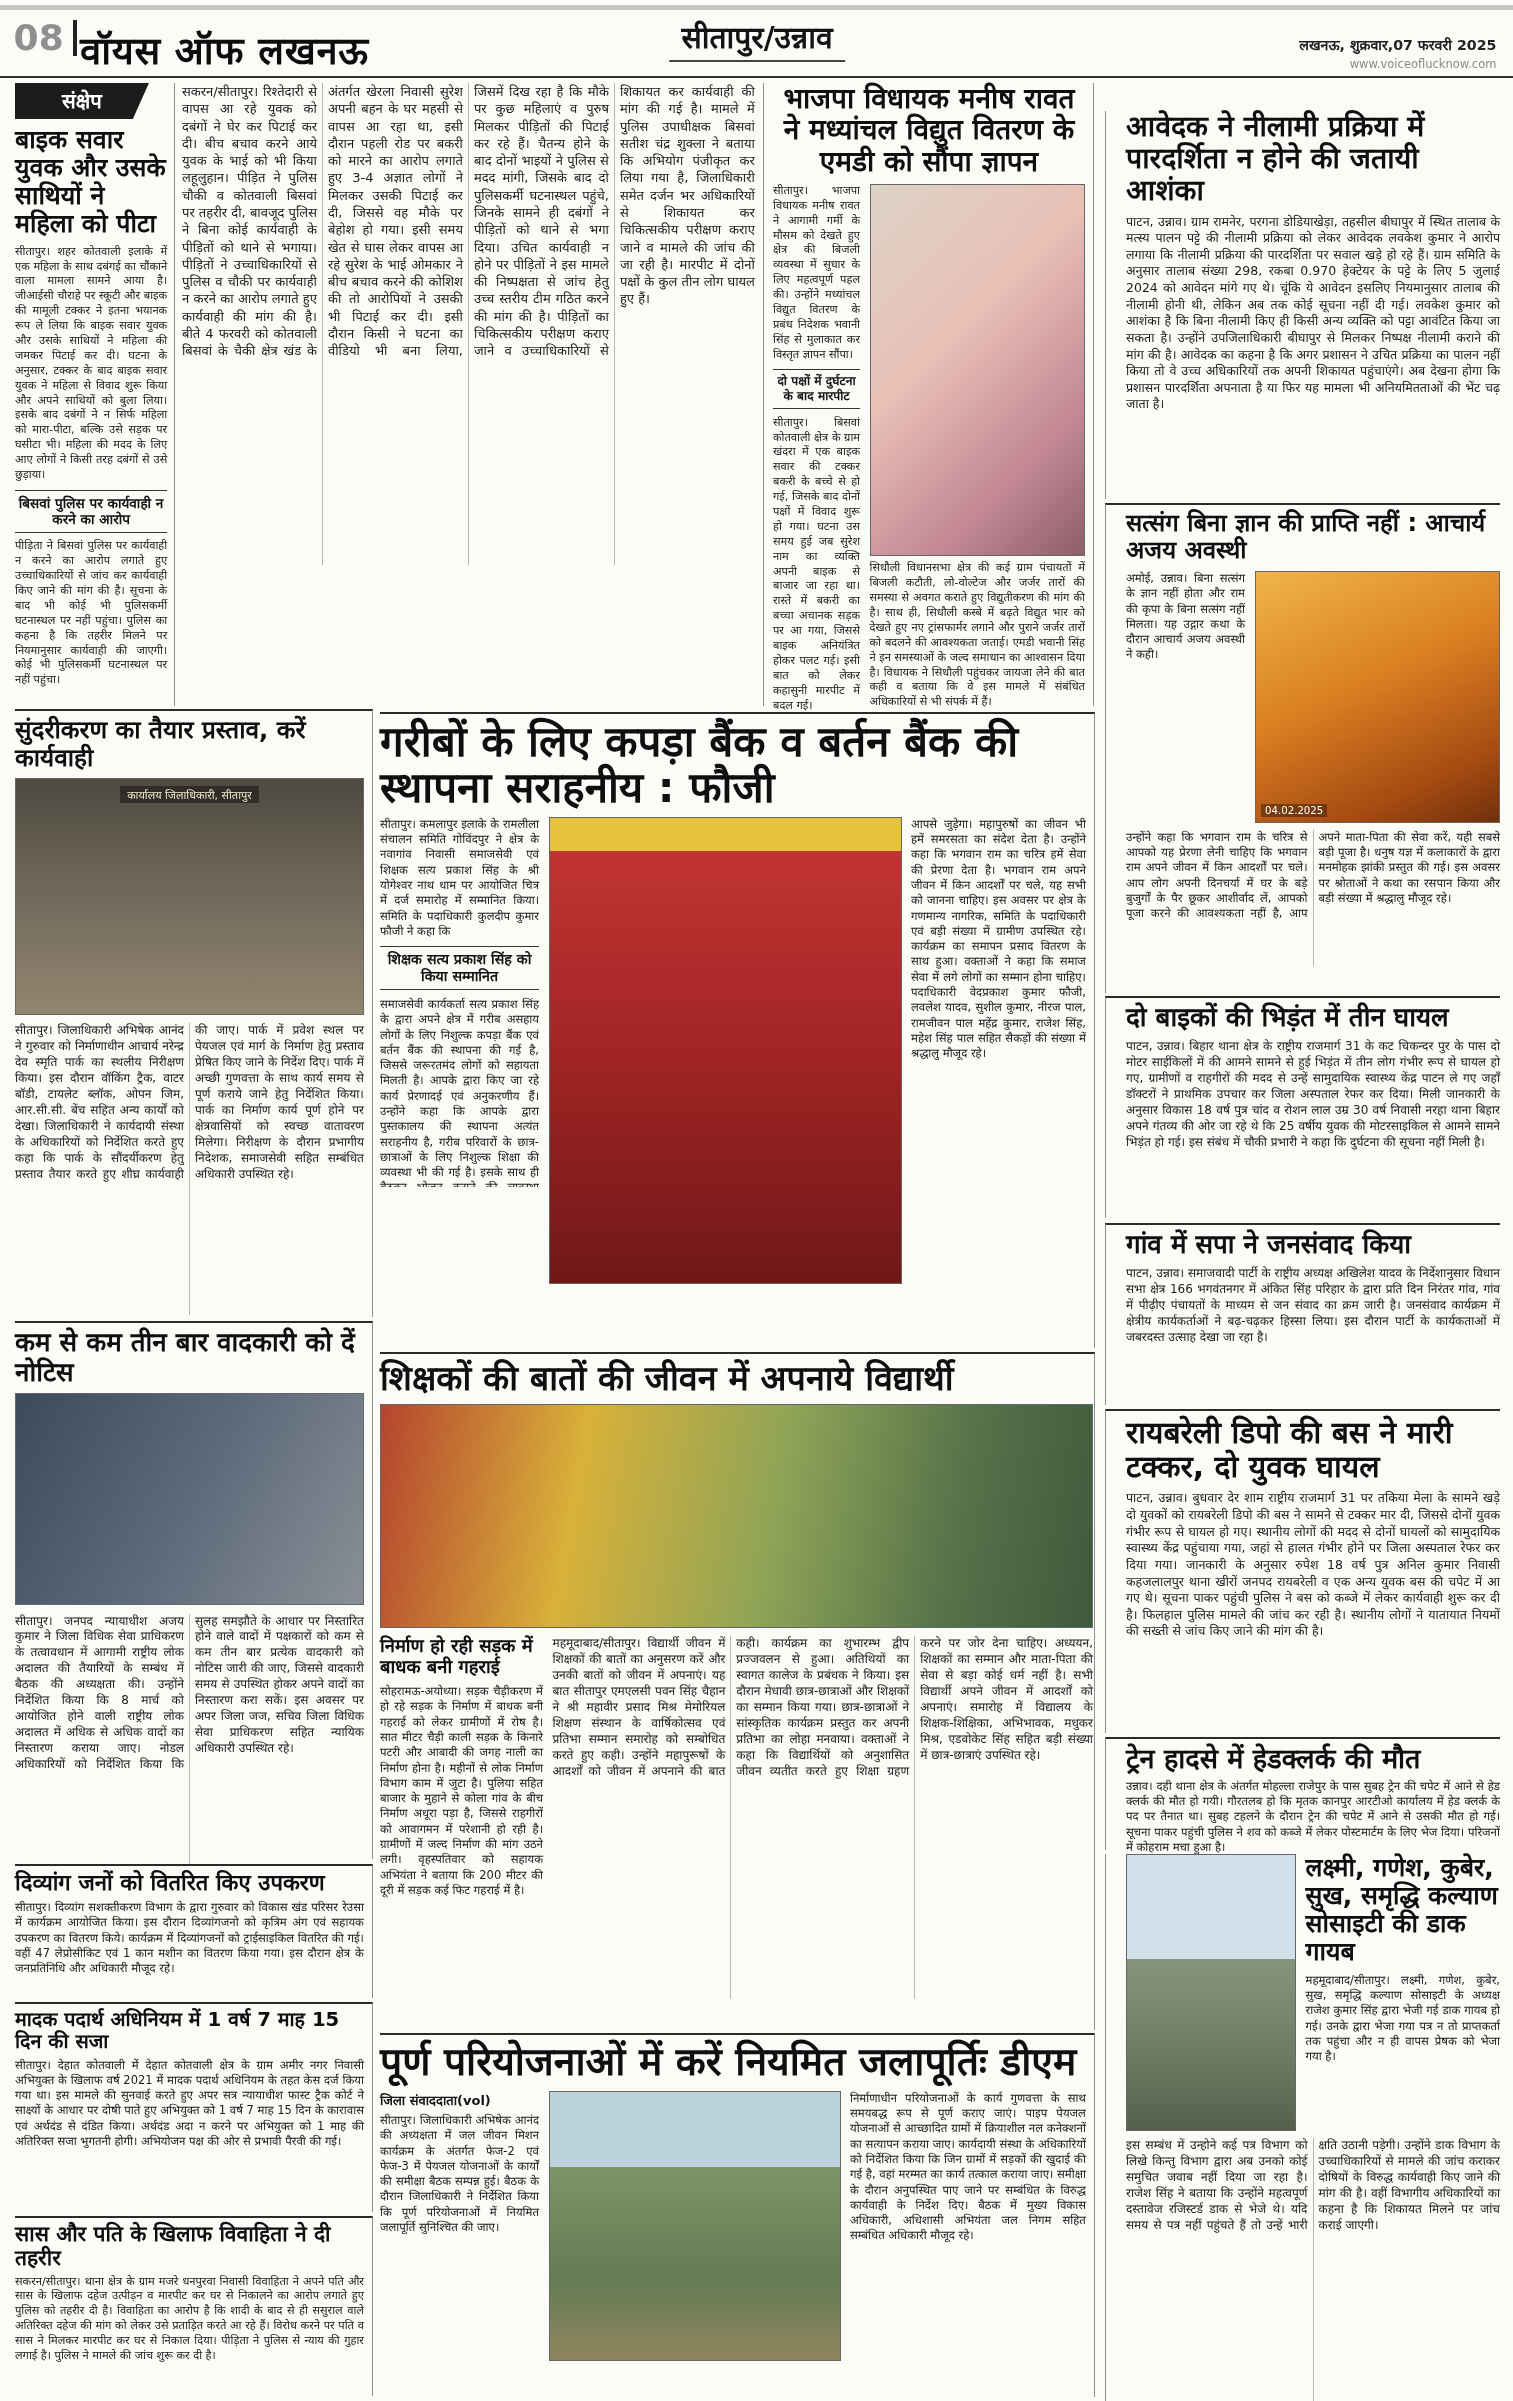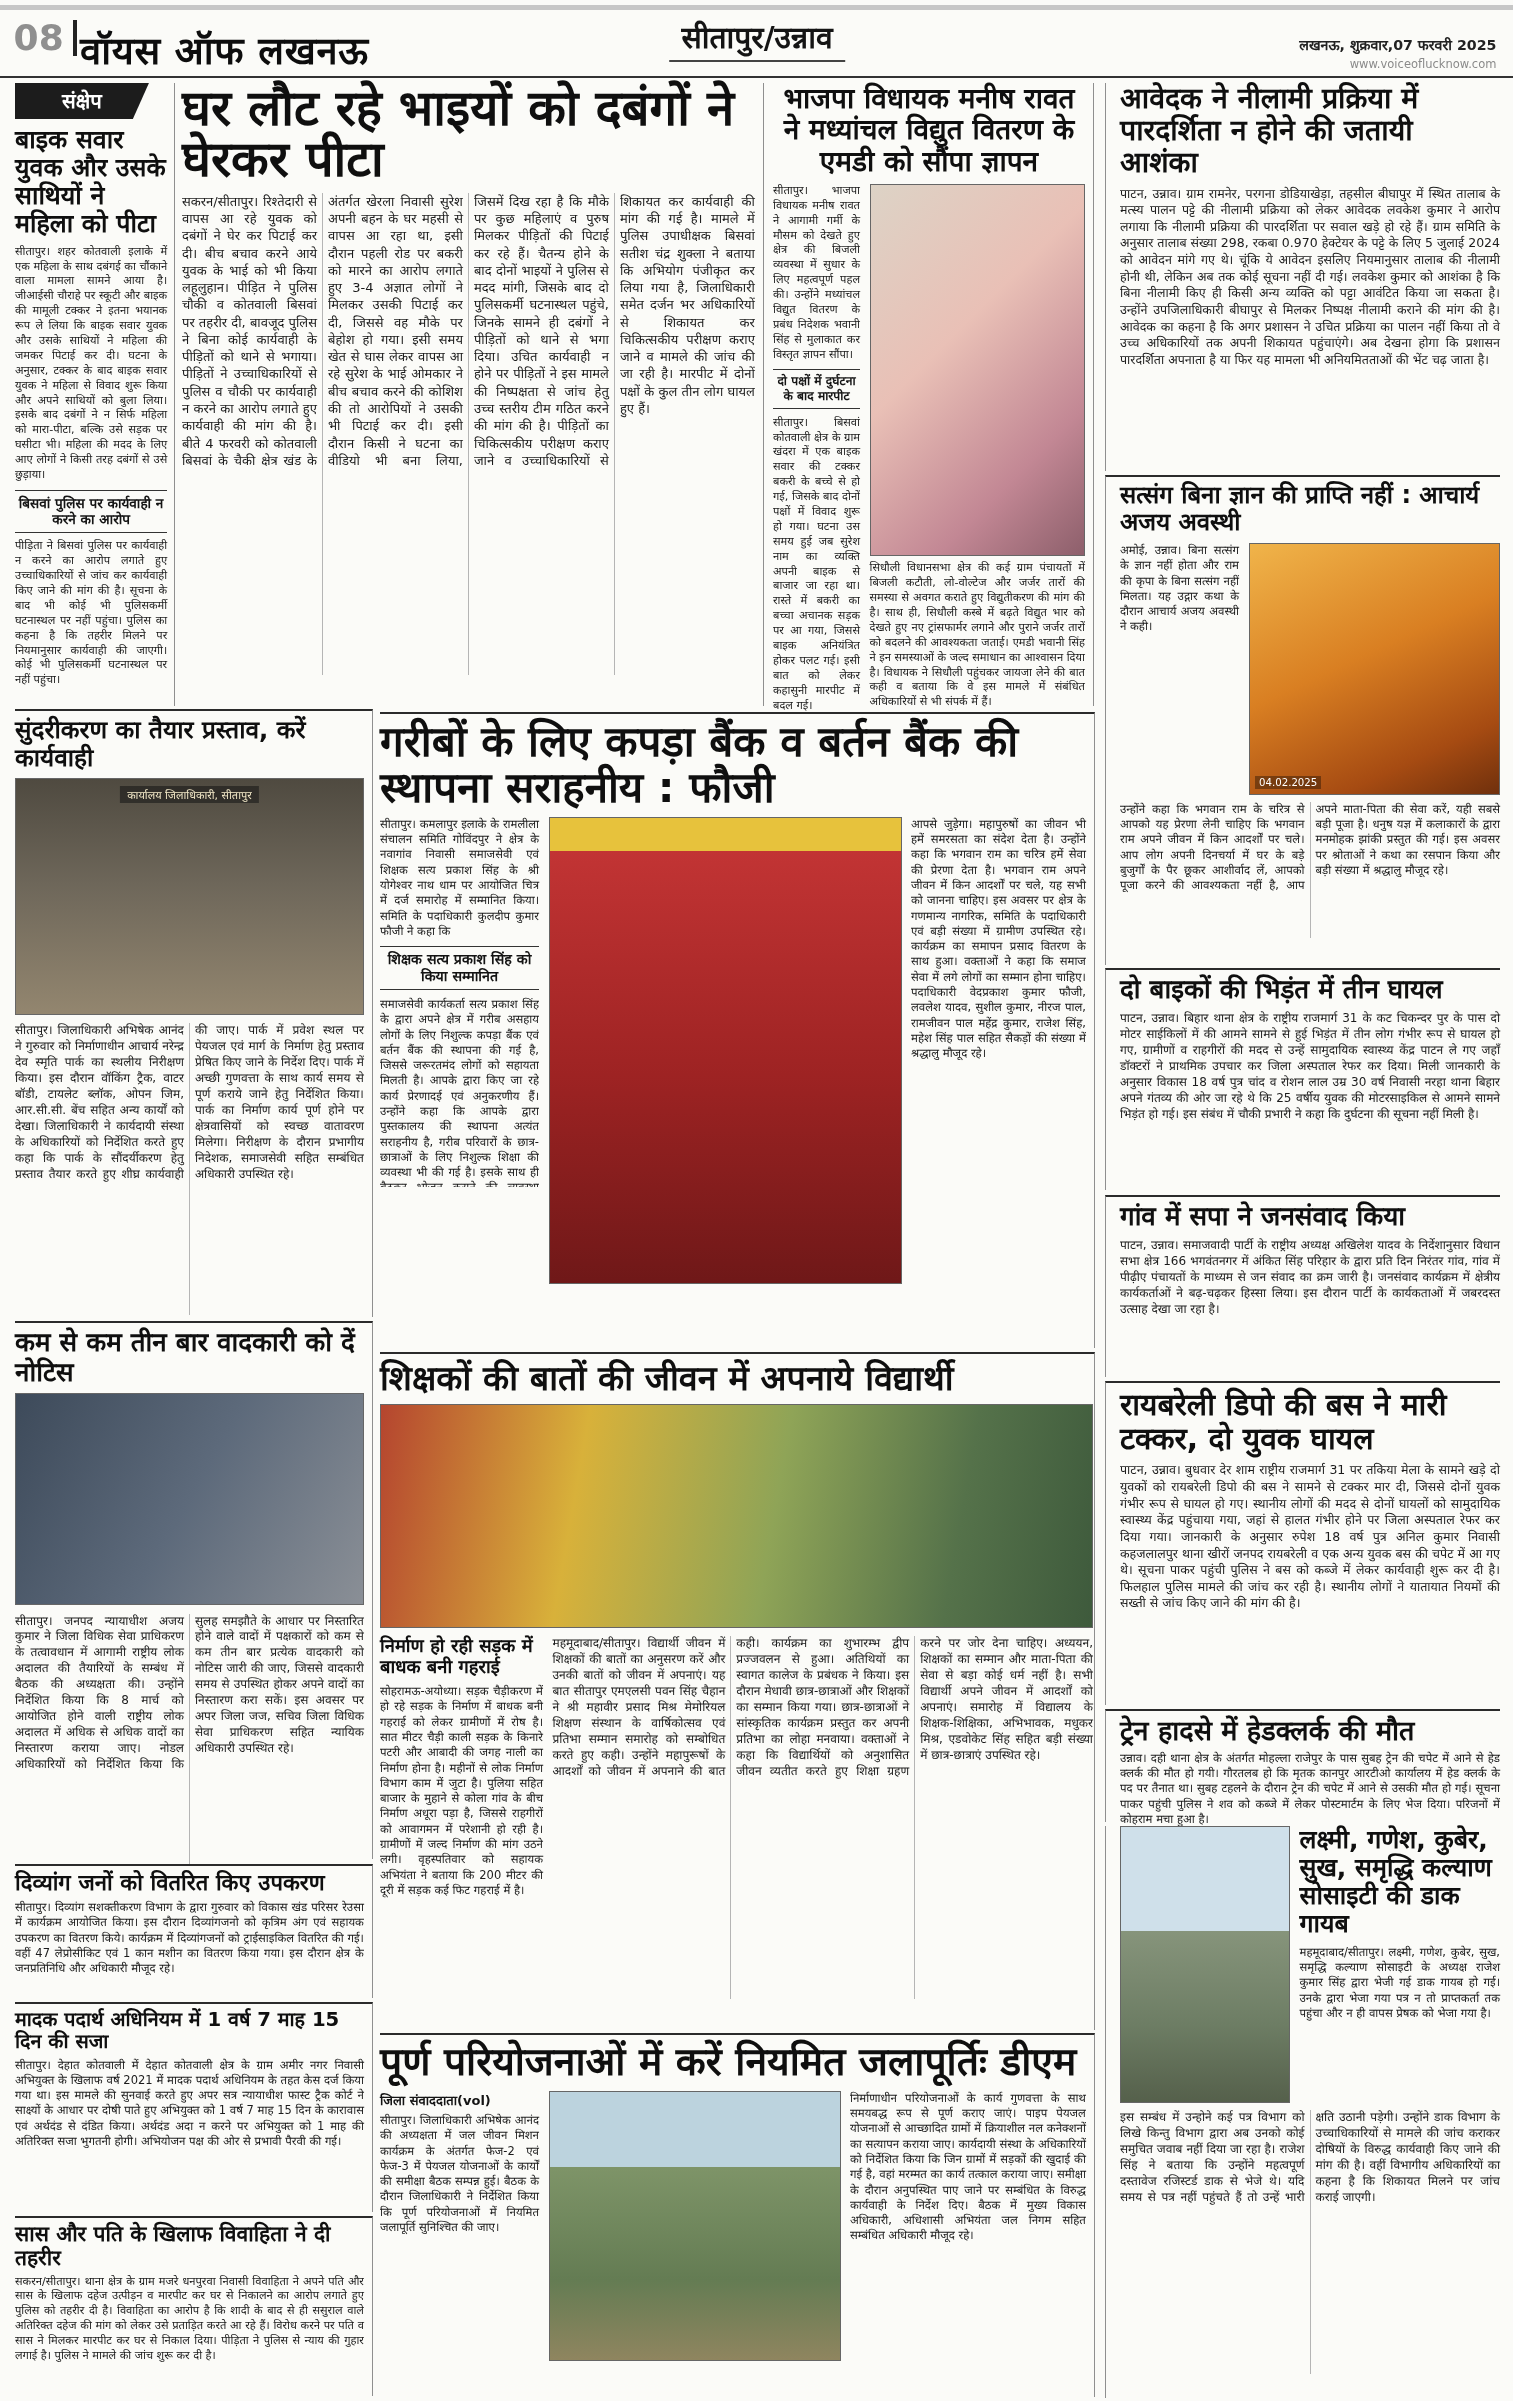--- a/index.html
+++ b/index.html
@@ -18,21 +18,21 @@
   .headrule{position:absolute;left:0;top:76px;width:1514px;height:2px;background:#333;}
   
   .art{position:absolute;background:#fbfbf8;}
   .hl{font-weight:900;color:#0f0f0f;line-height:1.12;margin:0 0 6.8px 0;}
   .hl-xl{font-size:49px;line-height:1.05;}
   .body{font-size:12.2px;line-height:1.33;text-align:justify;color:#1b1b1b;}
   .cols2{column-count:2;column-gap:11px;column-rule:0.7px solid #b5b5b5;}
   .cols3{column-count:3;column-gap:11px;column-rule:0.7px solid #b5b5b5;}
   .cols4{column-count:4;column-gap:11px;column-rule:0.7px solid #b5b5b5;}
   .vr{border-right:0.7px solid #8f8f8f;}
-  .vl{border-left:0.7px solid #8f8f8f;padding-left:14px;}
+  .vl{border-left:0.7px solid #8f8f8f;padding-left:20px;margin-top:28px;}
   .tr{border-top:2px solid #2b2b2b;padding-top:5.4px;}
   .subhead{font-weight:900;font-size:16.3px;text-align:center;border-top:1.4px solid #333;border-bottom:1.4px solid #333;
            padding:4.1px 1.4px;margin:6.8px 0;line-height:1.2;}
   .photo{position:relative;width:100%;border:0.7px solid #666;overflow:hidden;}
   .photo .stamp{position:absolute;left:5.4px;bottom:5.4px;color:#fff;font-size:10.2px;background:rgba(0,0,0,.35);padding:0.7px 4.1px;}
   .photo .board{position:absolute;left:50%;top:6.8px;transform:translateX(-50%);color:#f3e9c8;font-size:11px;
                 background:rgba(20,20,20,.55);padding:1.4px 6.8px;white-space:nowrap;}
   .row{display:flex;gap:9.5px;}
   .flag{background:#1c1c1c;color:#fff;font-weight:900;font-size:20.3px;text-align:center;padding:2.7px 0 5.4px 0;
         clip-path:polygon(0 0,100% 0,88% 100%,0 100%);width:88%;margin-bottom:6.8px;}
@@ -53,21 +53,20 @@
 
   <div class="art vr" style="left:15px;top:83px;width:160px;height:623px;padding-right:6.8px;" data-name="brief-column">
     <div class="flag" data-name="brief-flag">संक्षेप</div>
     <div class="hl" style="font-size:25px;" data-name="brief-headline">बाइक सवार युवक और उसके साथियों ने महिला को पीटा</div>
     <div class="body" style="font-size:11.2px;" data-name="brief-body-1">सीतापुर। शहर कोतवाली इलाके में एक महिला के साथ दबंगई का चौंकाने वाला मामला सामने आया है। जीआईसी चौराहे पर स्कूटी और बाइक की मामूली टक्कर ने इतना भयानक रूप ले लिया कि बाइक सवार युवक और उसके साथियों ने महिला की जमकर पिटाई कर दी। घटना के अनुसार, टक्कर के बाद बाइक सवार युवक ने महिला से विवाद शुरू किया और अपने साथियों को बुला लिया। इसके बाद दबंगों ने न सिर्फ महिला को मारा-पीटा, बल्कि उसे सड़क पर घसीटा भी। महिला की मदद के लिए आए लोगों ने किसी तरह दबंगों से उसे छुड़ाया।</div>
     <div class="subhead" style="font-size:13.6px;" data-name="brief-subhead">बिसवां पुलिस पर कार्यवाही न करने का आरोप</div>
     <div class="body" style="font-size:11.2px;" data-name="brief-body-2">पीड़िता ने बिसवां पुलिस पर कार्यवाही न करने का आरोप लगाते हुए उच्चाधिकारियों से जांच कर कार्यवाही किए जाने की मांग की है। सूचना के बाद भी कोई भी पुलिसकर्मी घटनास्थल पर नहीं पहुंचा। पुलिस का कहना है कि तहरीर मिलने पर नियमानुसार कार्यवाही की जाएगी। कोई भी पुलिसकर्मी घटनास्थल पर नहीं पहुंचा।</div>
   </div>
 
   <div class="art vr" style="left:182px;top:83px;width:582px;height:623px;padding-right:8.1px;" data-name="article-lead">
-    <div class="hl hl-xl" data-name="lead-headline">घर लौट रहे भाइयों को दबंगों ने घेरकर पीटा</div>
     <div class="body cols4" style="font-size:13px;height:482px;" data-name="lead-body">सकरन/सीतापुर। रिश्तेदारी से वापस आ रहे युवक को दबंगों ने घेर कर पिटाई कर दी। बीच बचाव करने आये युवक के भाई को भी किया लहूलुहान। पीड़ित ने पुलिस चौकी व कोतवाली बिसवां पर तहरीर दी, बावजूद पुलिस ने बिना कोई कार्यवाही के पीड़ितों को थाने से भगाया। पीड़ितों ने उच्चाधिकारियों से पुलिस व चौकी पर कार्यवाही न करने का आरोप लगाते हुए कार्यवाही की मांग की है। बीते 4 फरवरी को कोतवाली बिसवां के चैकी क्षेत्र खंड के अंतर्गत खेरला निवासी सुरेश अपनी बहन के घर महसी से वापस आ रहा था, इसी दौरान पहली रोड पर बकरी को मारने का आरोप लगाते हुए 3-4 अज्ञात लोगों ने मिलकर उसकी पिटाई कर दी, जिससे वह मौके पर बेहोश हो गया। इसी समय खेत से घास लेकर वापस आ रहे सुरेश के भाई ओमकार ने बीच बचाव करने की कोशिश की तो आरोपियों ने उसकी भी पिटाई कर दी। इसी दौरान किसी ने घटना का वीडियो भी बना लिया, जिसमें दिख रहा है कि मौके पर कुछ महिलाएं व पुरुष मिलकर पीड़ितों की पिटाई कर रहे हैं। चैतन्य होने के बाद दोनों भाइयों ने पुलिस से मदद मांगी, जिसके बाद दो पुलिसकर्मी घटनास्थल पहुंचे, जिनके सामने ही दबंगों ने पीड़ितों को थाने से भगा दिया। उचित कार्यवाही न होने पर पीड़ितों ने इस मामले की निष्पक्षता से जांच हेतु उच्च स्तरीय टीम गठित करने की मांग की है। पीड़ितों का चिकित्सकीय परीक्षण कराए जाने व उच्चाधिकारियों से शिकायत कर कार्यवाही की मांग की गई है। मामले में पुलिस उपाधीक्षक बिसवां सतीश चंद्र शुक्ला ने बताया कि अभियोग पंजीकृत कर लिया गया है, जिलाधिकारी समेत दर्जन भर अधिकारियों से शिकायत कर चिकित्सकीय परीक्षण कराए जाने व मामले की जांच की जा रही है। मारपीट में दोनों पक्षों के कुल तीन लोग घायल हुए हैं।</div>
   </div>
 
   <div class="art vr" style="left:773px;top:83px;width:321px;height:623px;padding-right:8.1px;" data-name="article-memo">
     <div class="hl" style="font-size:28px;text-align:center;" data-name="memo-headline">भाजपा विधायक मनीष रावत ने मध्यांचल विद्युत वितरण के एमडी को सौंपा ज्ञापन</div>
     <div class="row" style="margin-top:4.1px;">
       <div style="width:87px;flex:none;">
         <div class="body" style="font-size:11.2px;" data-name="memo-body-1">सीतापुर। भाजपा विधायक मनीष रावत ने आगामी गर्मी के मौसम को देखते हुए क्षेत्र की बिजली व्यवस्था में सुधार के लिए महत्वपूर्ण पहल की। उन्होंने मध्यांचल विद्युत वितरण के प्रबंध निदेशक भवानी सिंह से मुलाकात कर विस्तृत ज्ञापन सौंपा।</div>
         <div class="subhead" style="font-size:12.2px;" data-name="memo-subhead">दो पक्षों में दुर्घटना के बाद मारपीट</div>
         <div class="body" style="font-size:11.2px;" data-name="memo-body-2">सीतापुर। बिसवां कोतवाली क्षेत्र के ग्राम खंदरा में एक बाइक सवार की टक्कर बकरी के बच्चे से हो गई, जिसके बाद दोनों पक्षों में विवाद शुरू हो गया। घटना उस समय हुई जब सुरेश नाम का व्यक्ति अपनी बाइक से बाजार जा रहा था। रास्ते में बकरी का बच्चा अचानक सड़क पर आ गया, जिससे बाइक अनियंत्रित होकर पलट गई। इसी बात को लेकर कहासुनी मारपीट में बदल गई।</div>

